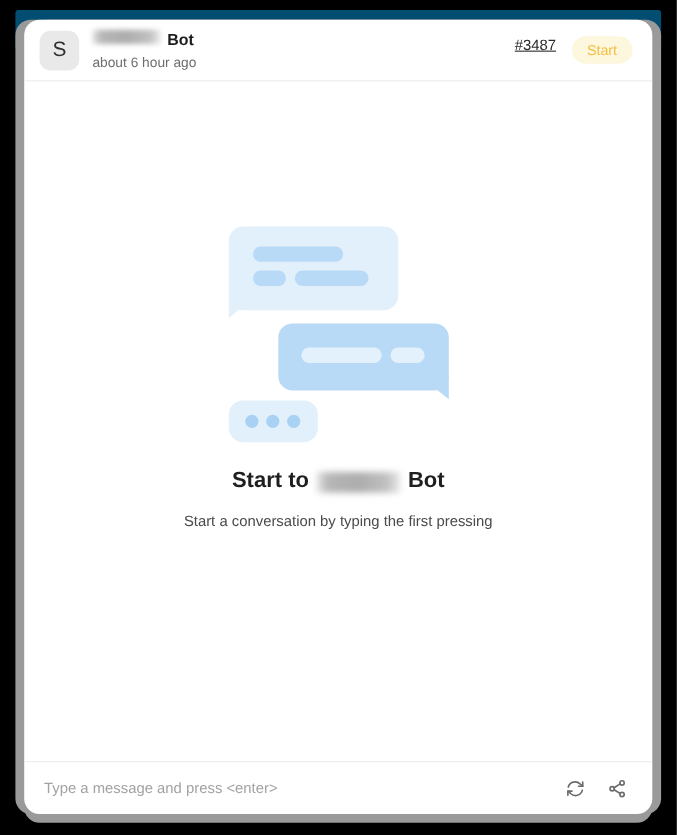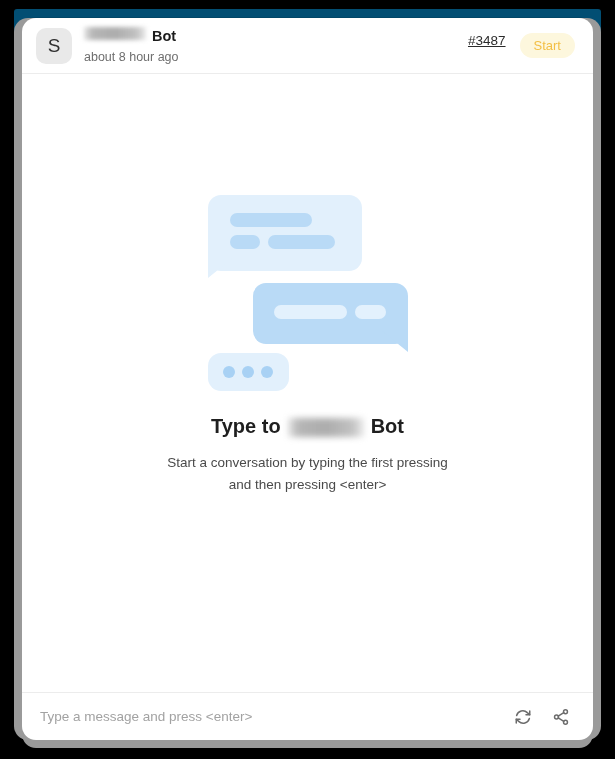--- a/index.html
+++ b/index.html
@@ -266,21 +266,21 @@
 
     <div class="header">
 
       <div class="avatar">S</div>
 
       <div class="header-text">
         <div class="header-title-row">
           <span class="redacted hdr"></span>
           <span class="bot-word">Bot</span>
         </div>
-        <div class="header-sub">about 8 hour ago</div>
+        <div class="header-sub">about 6 hour ago</div>
       </div>
 
       <div class="header-right">
         <a class="ticket-link">#3487</a>
         <span class="stage-badge">Start</span>
       </div>
     </div>
 
     <div class="body">
 
@@ -299,28 +299,27 @@
         <div class="bub-b-tail"></div>
 
         <div class="bubble bub-c">
           <span class="dot dot-1"></span>
           <span class="dot dot-2"></span>
           <span class="dot dot-3"></span>
         </div>
       </div>
 
       <div class="empty-title">
-        <span>Type to</span>
+        <span>Start to</span>
         <span class="redacted title"></span>
         <span>Bot</span>
       </div>
 
       <div class="empty-sub">
         <div>Start a conversation by typing the first pressing</div>
-        <div>and then pressing &lt;enter&gt;</div>
       </div>
     </div>
 
     <div class="composer">
       <input class="composer-input" type="text" placeholder="Type a message and press &lt;enter&gt;" style="">
 
       <div class="icon-btn">
         <svg width="18" height="18" viewBox="0 0 24 24" fill="none" stroke="currentColor" stroke-width="2" stroke-linecap="round" stroke-linejoin="round">
           <path d="M3.5 10a8.5 8.5 0 0 1 14.2-3.8L21 9"></path>
           <polyline points="21 4 21 9 16 9"></polyline>

